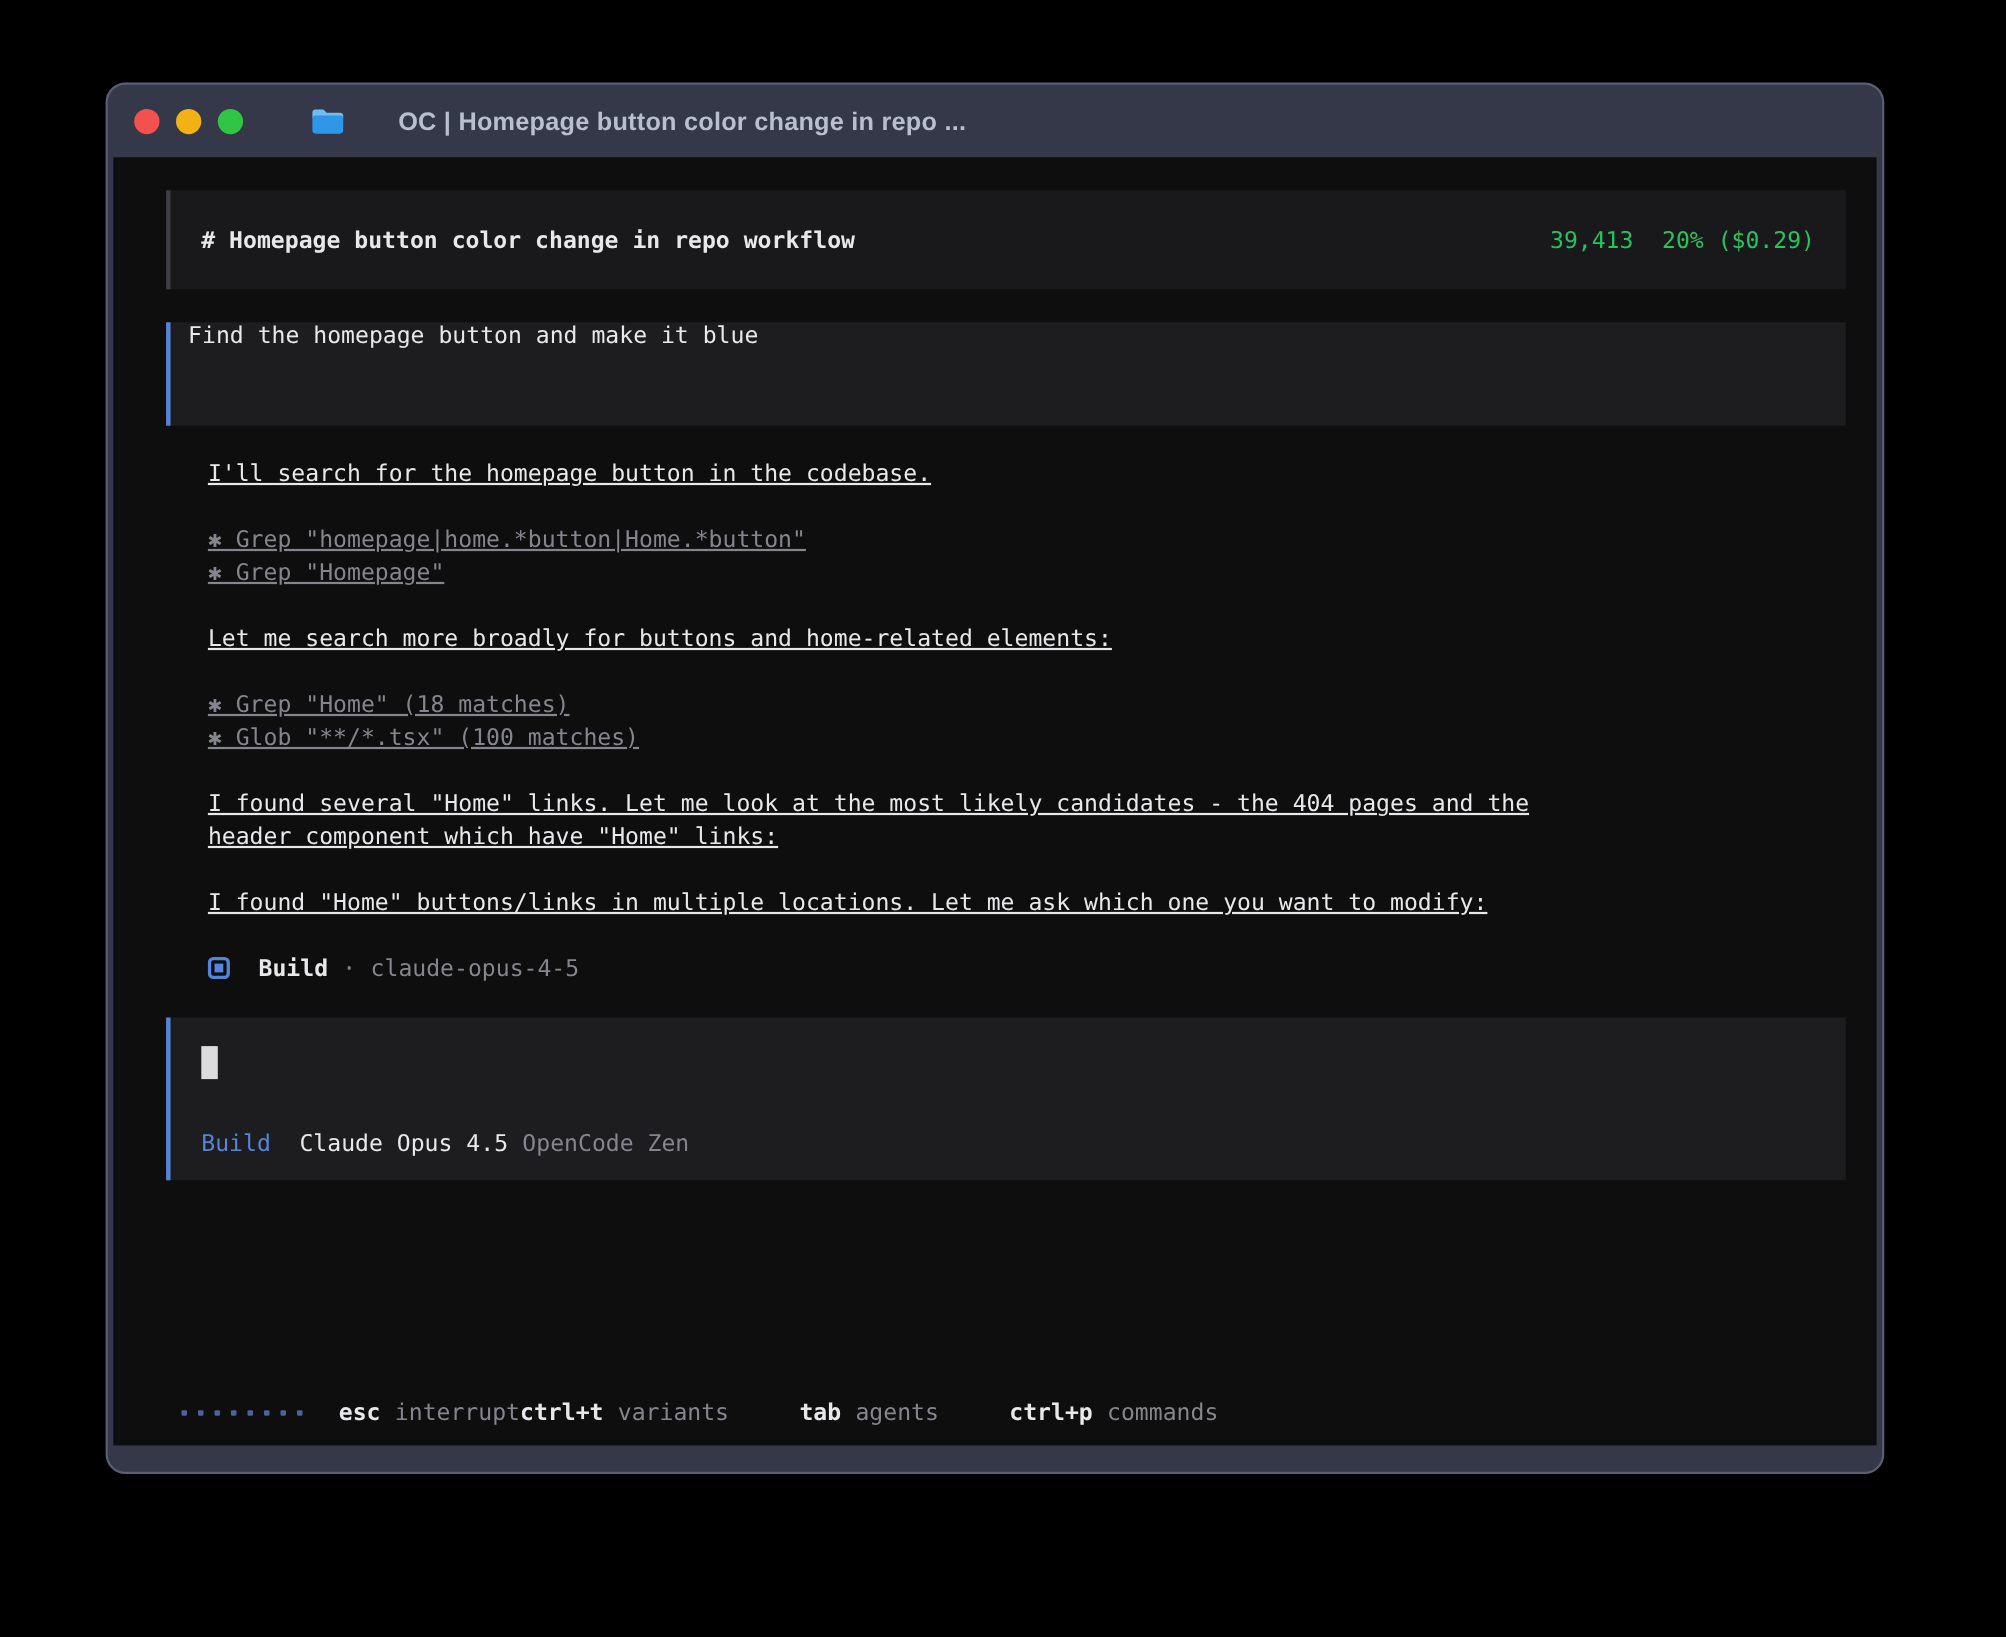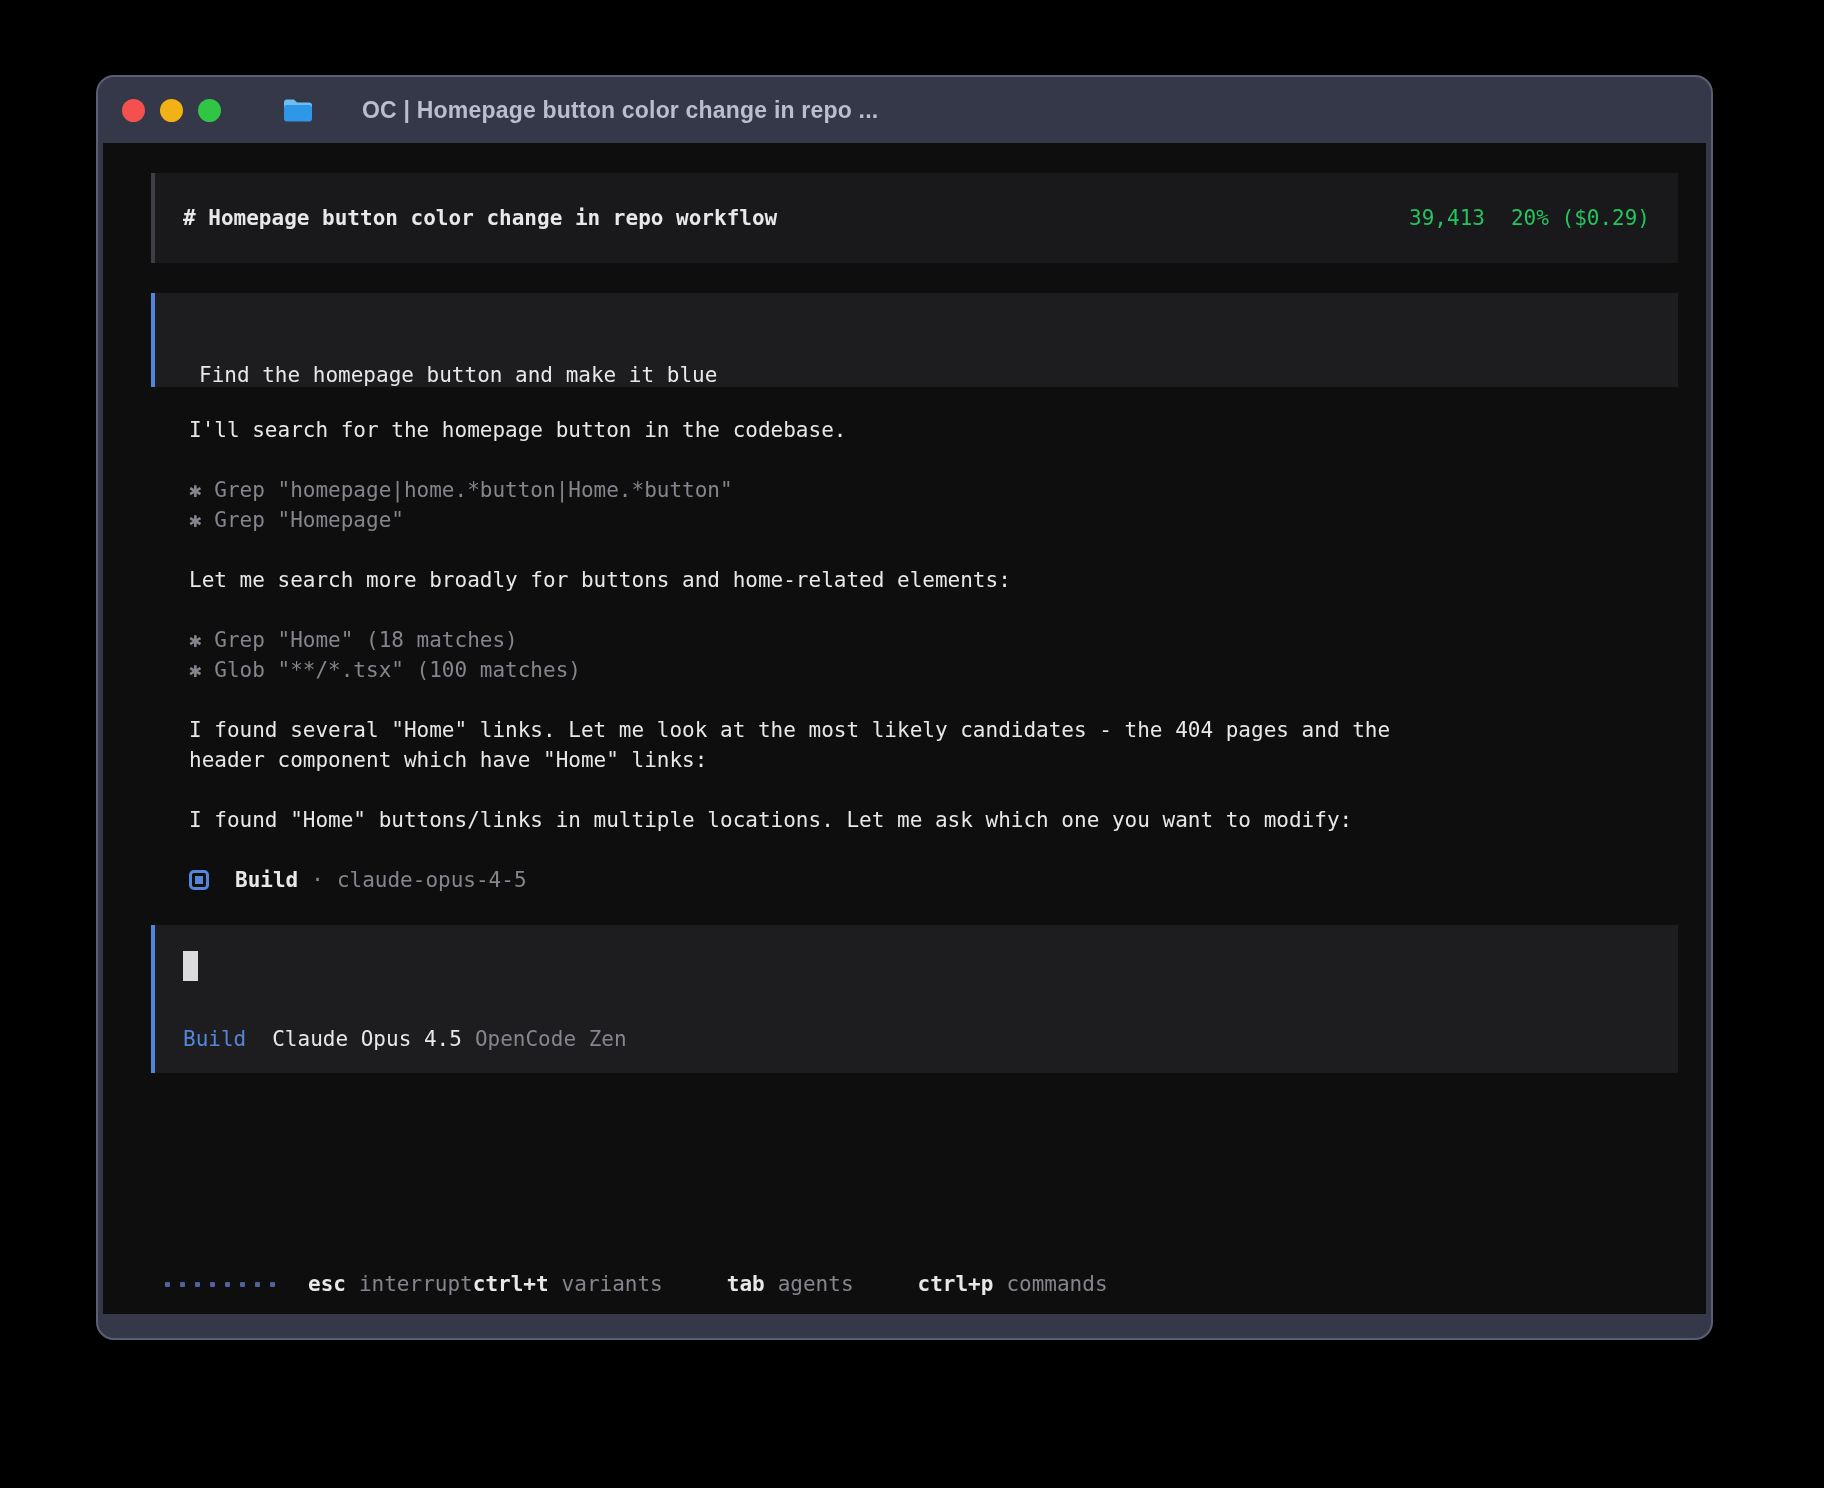--- a/index.html
+++ b/index.html
@@ -27,26 +27,26 @@
           font-size:21px; }
 
   .session-header { flex:0 0 90px; background:#19191b; border-left:4px solid #3e3e45;
           display:flex; align-items:center; justify-content:space-between;
           padding:0 28px; margin-bottom:30px; }
   .session-title { font-weight:bold; color:#e8e8ea; white-space:pre; }
   .session-stats { color:#22c55e; white-space:pre; }
   .session-stats .usage { margin-left:26px; }
 
   .user-msg { flex:0 0 94px; background:#1d1d20; border-left:4px solid #5585db;
-          display:flex; align-items:flex-end; padding:0 44px; margin-bottom:28px;
+          display:flex; align-items:flex-start; padding:0 16px; margin-bottom:28px;
           color:#e8e8ea; white-space:pre; }
 
   .convo { padding-left:38px; }
   .para { margin-bottom:30px; }
-  .line { height:30px; line-height:30px; white-space:pre; }
+  .line { height:30px; line-height:30px; white-space:pre;text-decoration:underline; }
   .normal { color:#e8e8ea; }
   .dim { color:#85858d; }
 
   .agent-row { display:flex; align-items:center; height:30px; margin:0 0 30px 38px; }
   .agent-icon { width:20px; height:20px; border:3px solid #5585db; border-radius:5px;
           position:relative; margin-right:26px; flex:0 0 20px; }
   .agent-icon::after { content:""; position:absolute; inset:3px; background:#5585db; }
   .agent-name { color:#e8e8ea; font-weight:bold; }
   .agent-sep  { color:#85858d; margin:0 13px; }
   .agent-model{ color:#85858d; }

